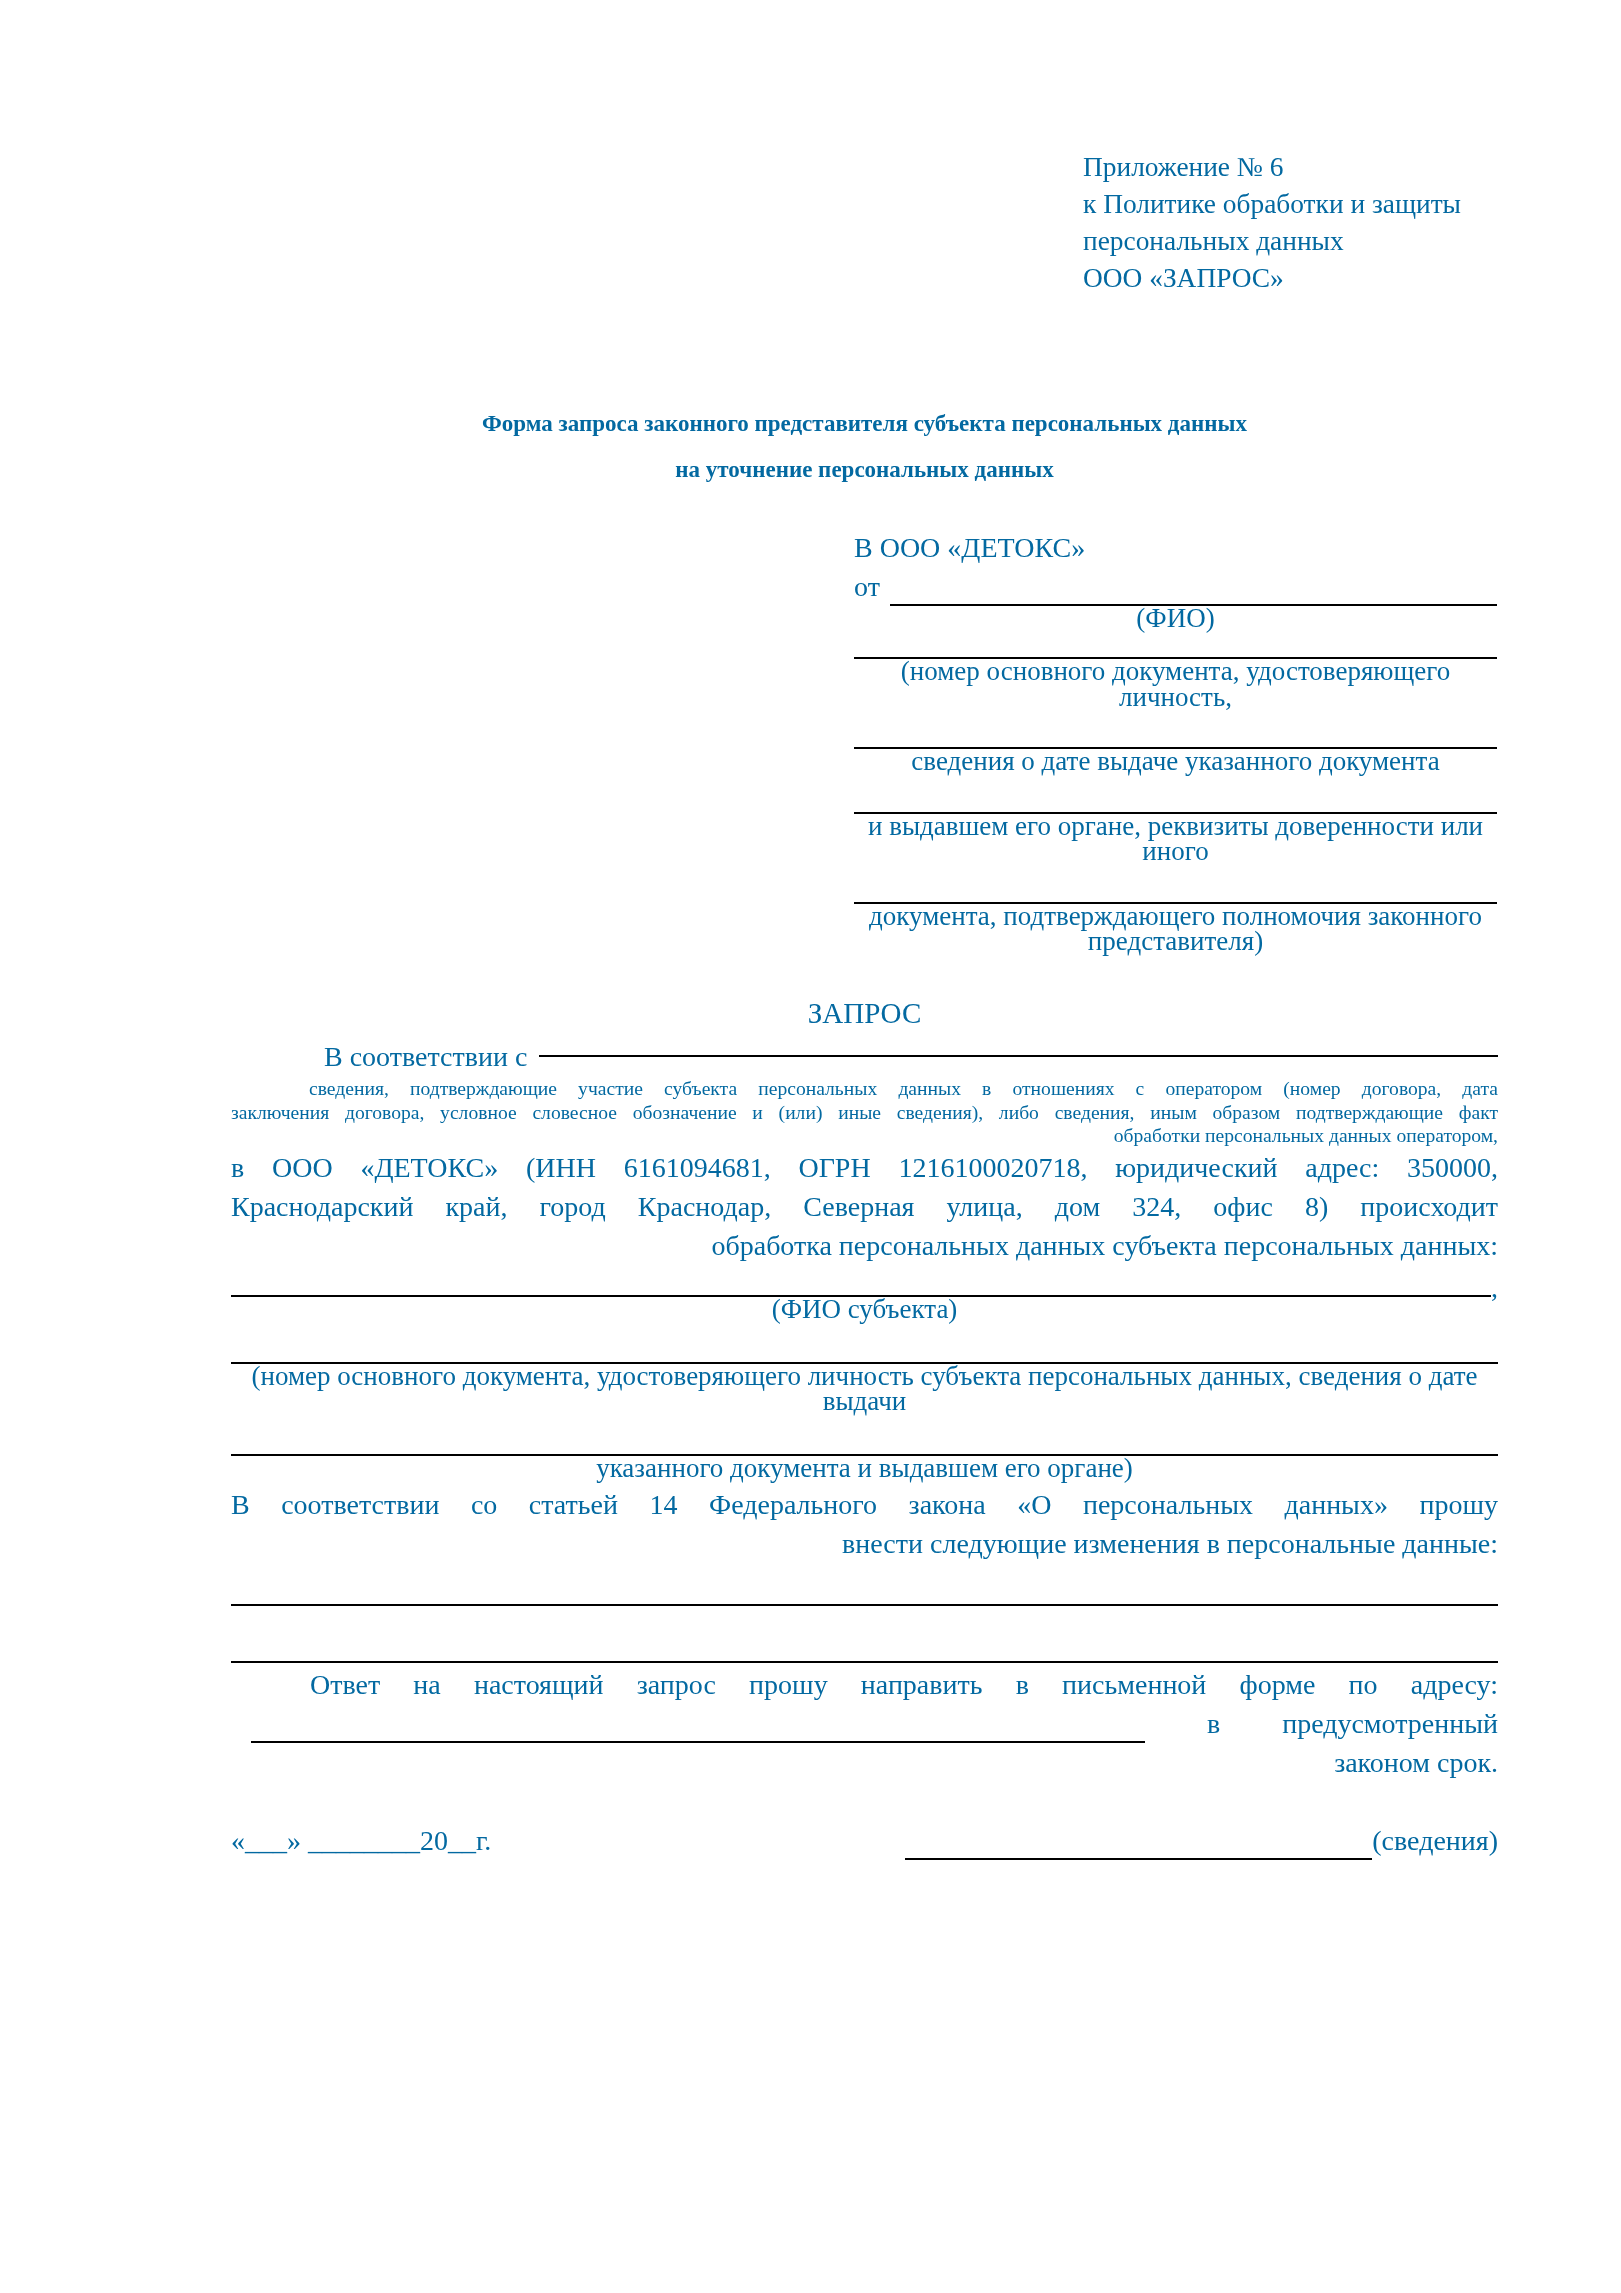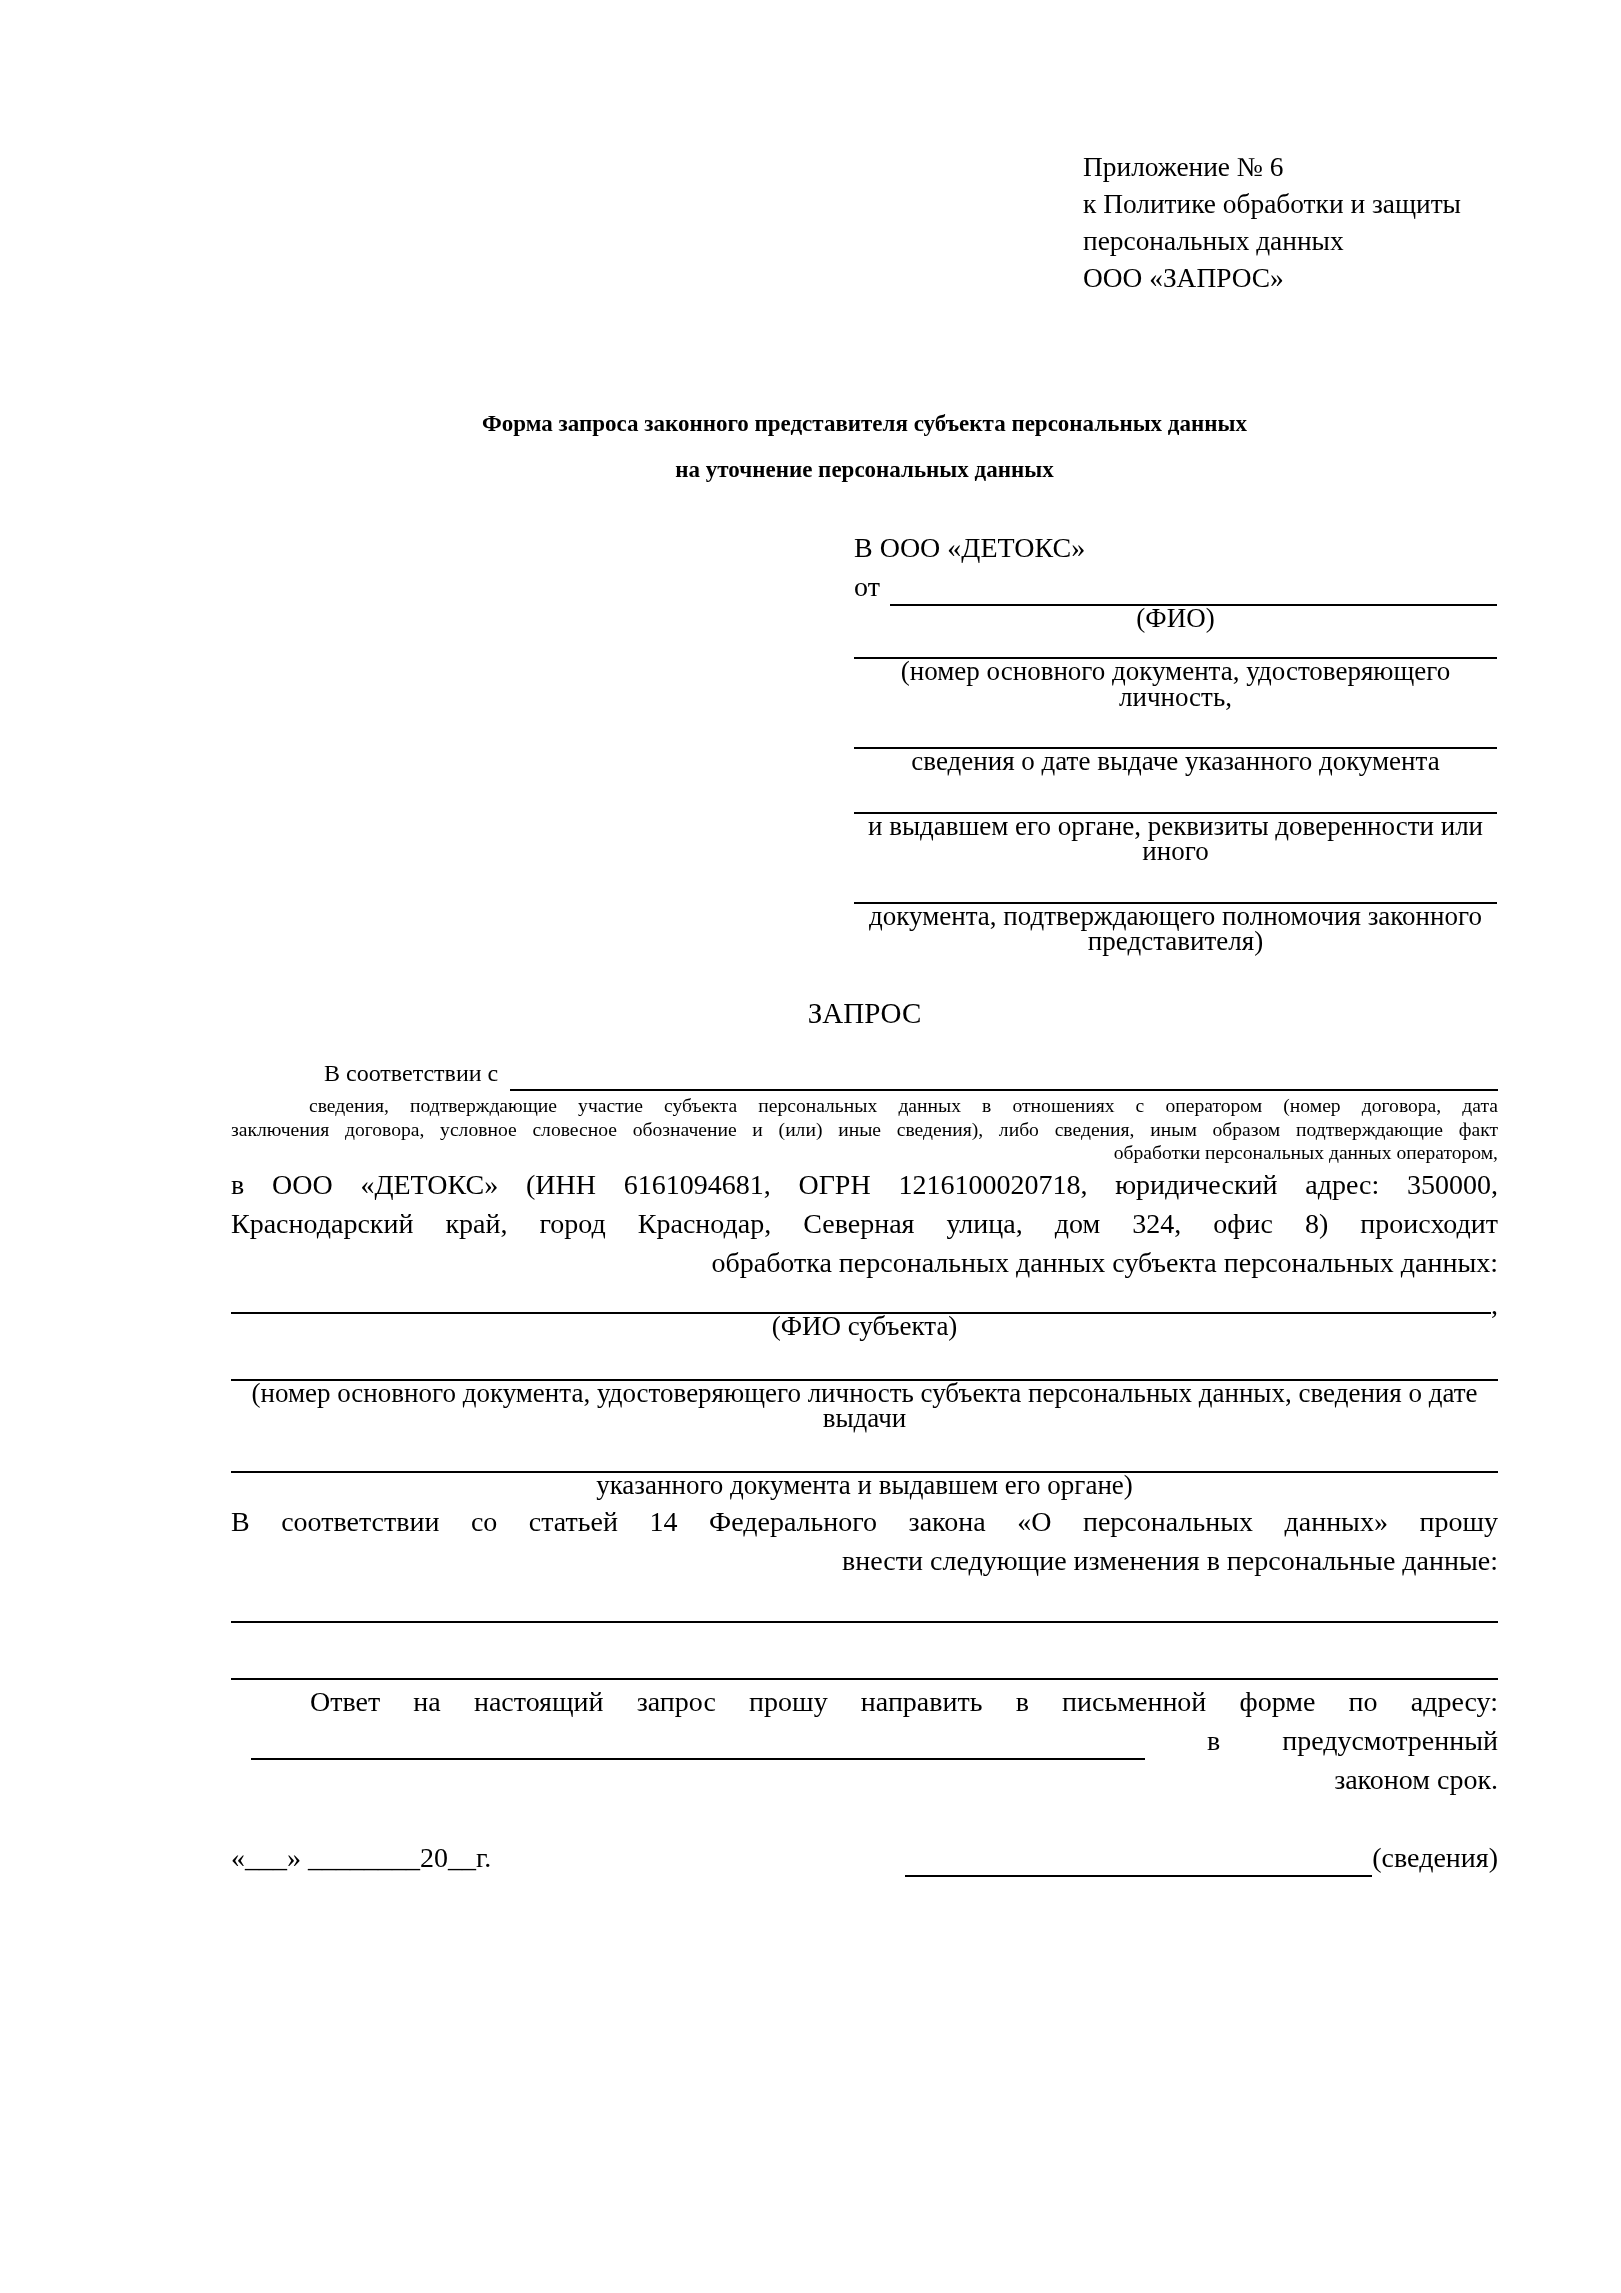--- a/index.html
+++ b/index.html
@@ -1,40 +1,40 @@
 <!DOCTYPE html>
 <html><head>
 <meta charset="utf-8">
 <style>
   html,body{margin:0;padding:0;background:#ffffff;}
   .page{
     position:relative;
     width:1621px;height:2294px;
-    background:#fff;color:#000000;
+    background:#fff;color:#0369a1;
     font-family:"Liberation Serif","DejaVu Serif",serif;
     box-sizing:border-box;
     padding:0 123px 0 231px;
     overflow:hidden;
   }
   
   .appendix{margin-left:852px;padding-top:149px;font-size:27.4px;line-height:37px;}
   
   .doc-title{margin-top:104px;text-align:center;font-weight:bold;font-size:23px;line-height:46px;}
   
   .addressee{margin-top:35px;margin-left:623px;width:643px;font-size:28px;line-height:39px;}
   .from-row{display:flex;align-items:flex-end;}
   .from-row .lbl{flex:0 0 auto;padding-right:9.8px;}
   .wl{flex:1 1 auto;border-bottom:2.9px solid #000;}
   .wcap{font-size:27px;line-height:25.5px;text-align:center;}
   .wline{border-bottom:2.9px solid #000;height:37px;}
   .wline.first{height:25.5px;}
   
   .zapros{margin-top:39px;text-align:center;font-size:29px;line-height:39px;}
   
-  .acc-row{display:flex;align-items:flex-end;margin-top:23px;font-size:24px;line-height:35px;}
+  .acc-row{display:flex;align-items:center;margin-top:6px;font-size:28px;line-height:35px;}
   .acc-row .lbl{flex:0 0 auto;padding-left:93px;padding-right:11.8px;white-space:nowrap;}
   
   .annot{margin-top:3.9px;font-size:19.6px;line-height:23.5px;}
   .annot .ind{text-indent:78px;}
   
   .body-par{font-size:28px;line-height:39px;}
   .jline{text-align:justify;text-align-last:justify;}
   .lline{text-align:right;}
   .ind60{text-indent:59px;}
   

